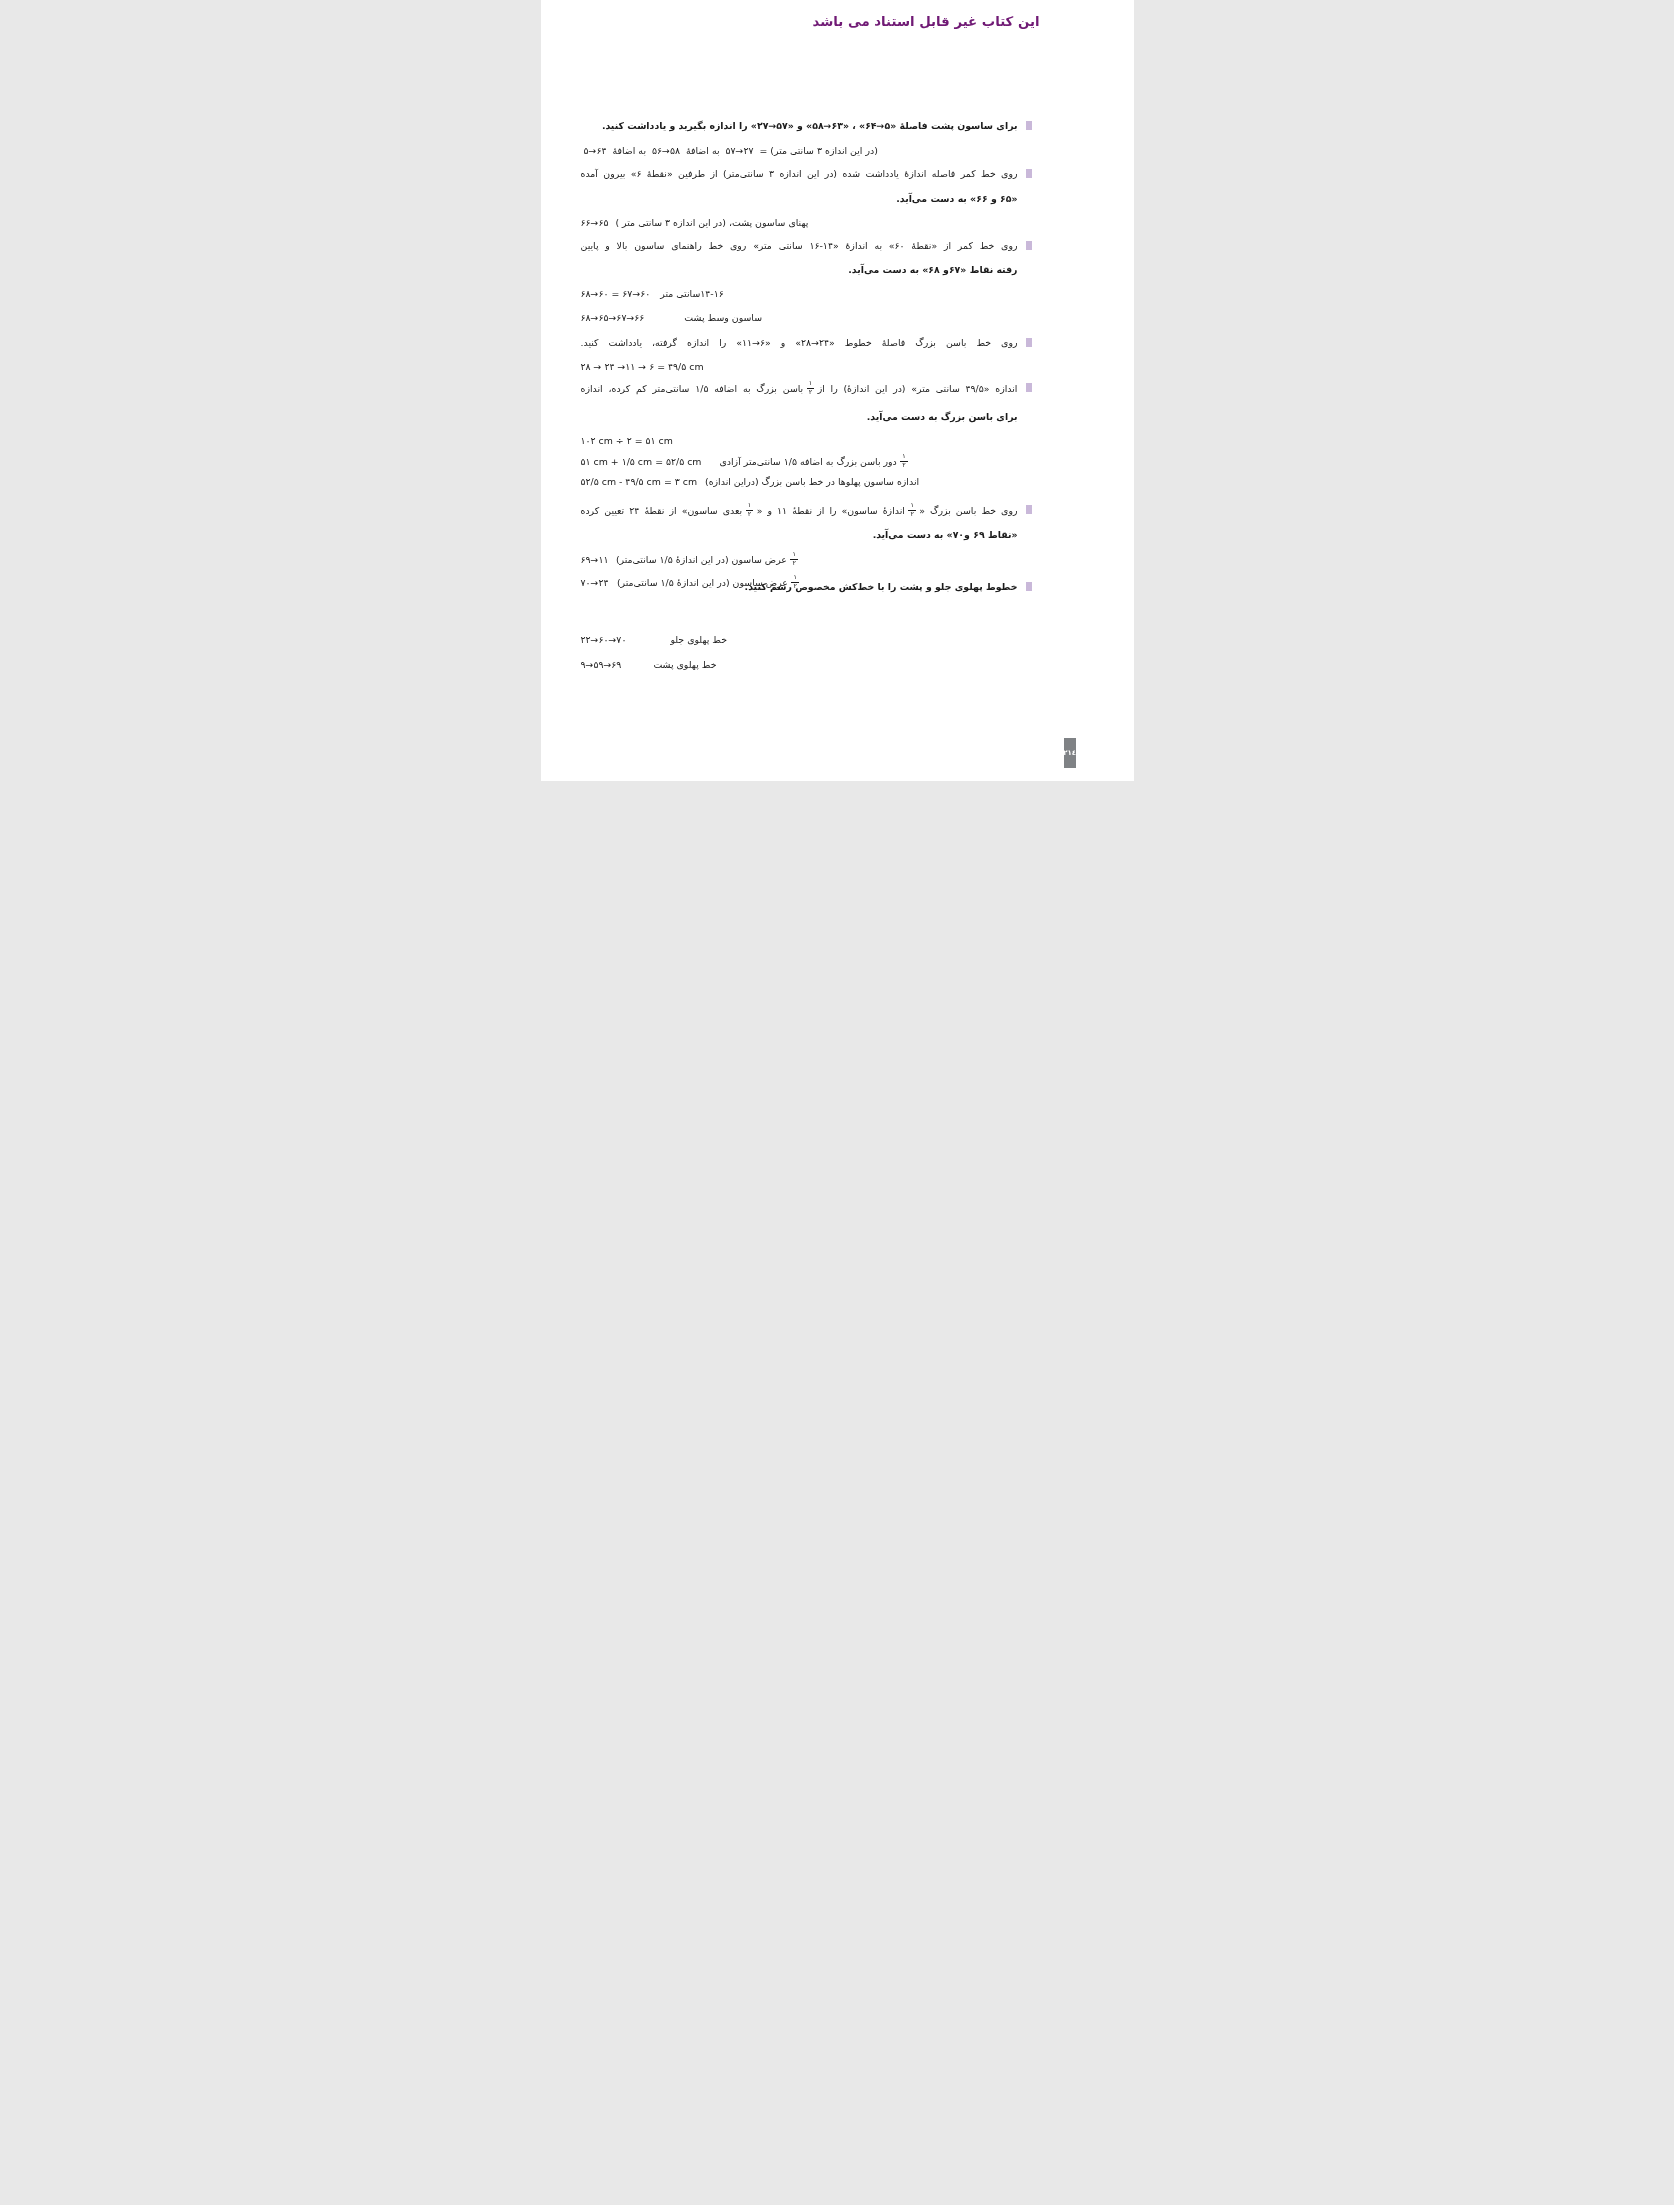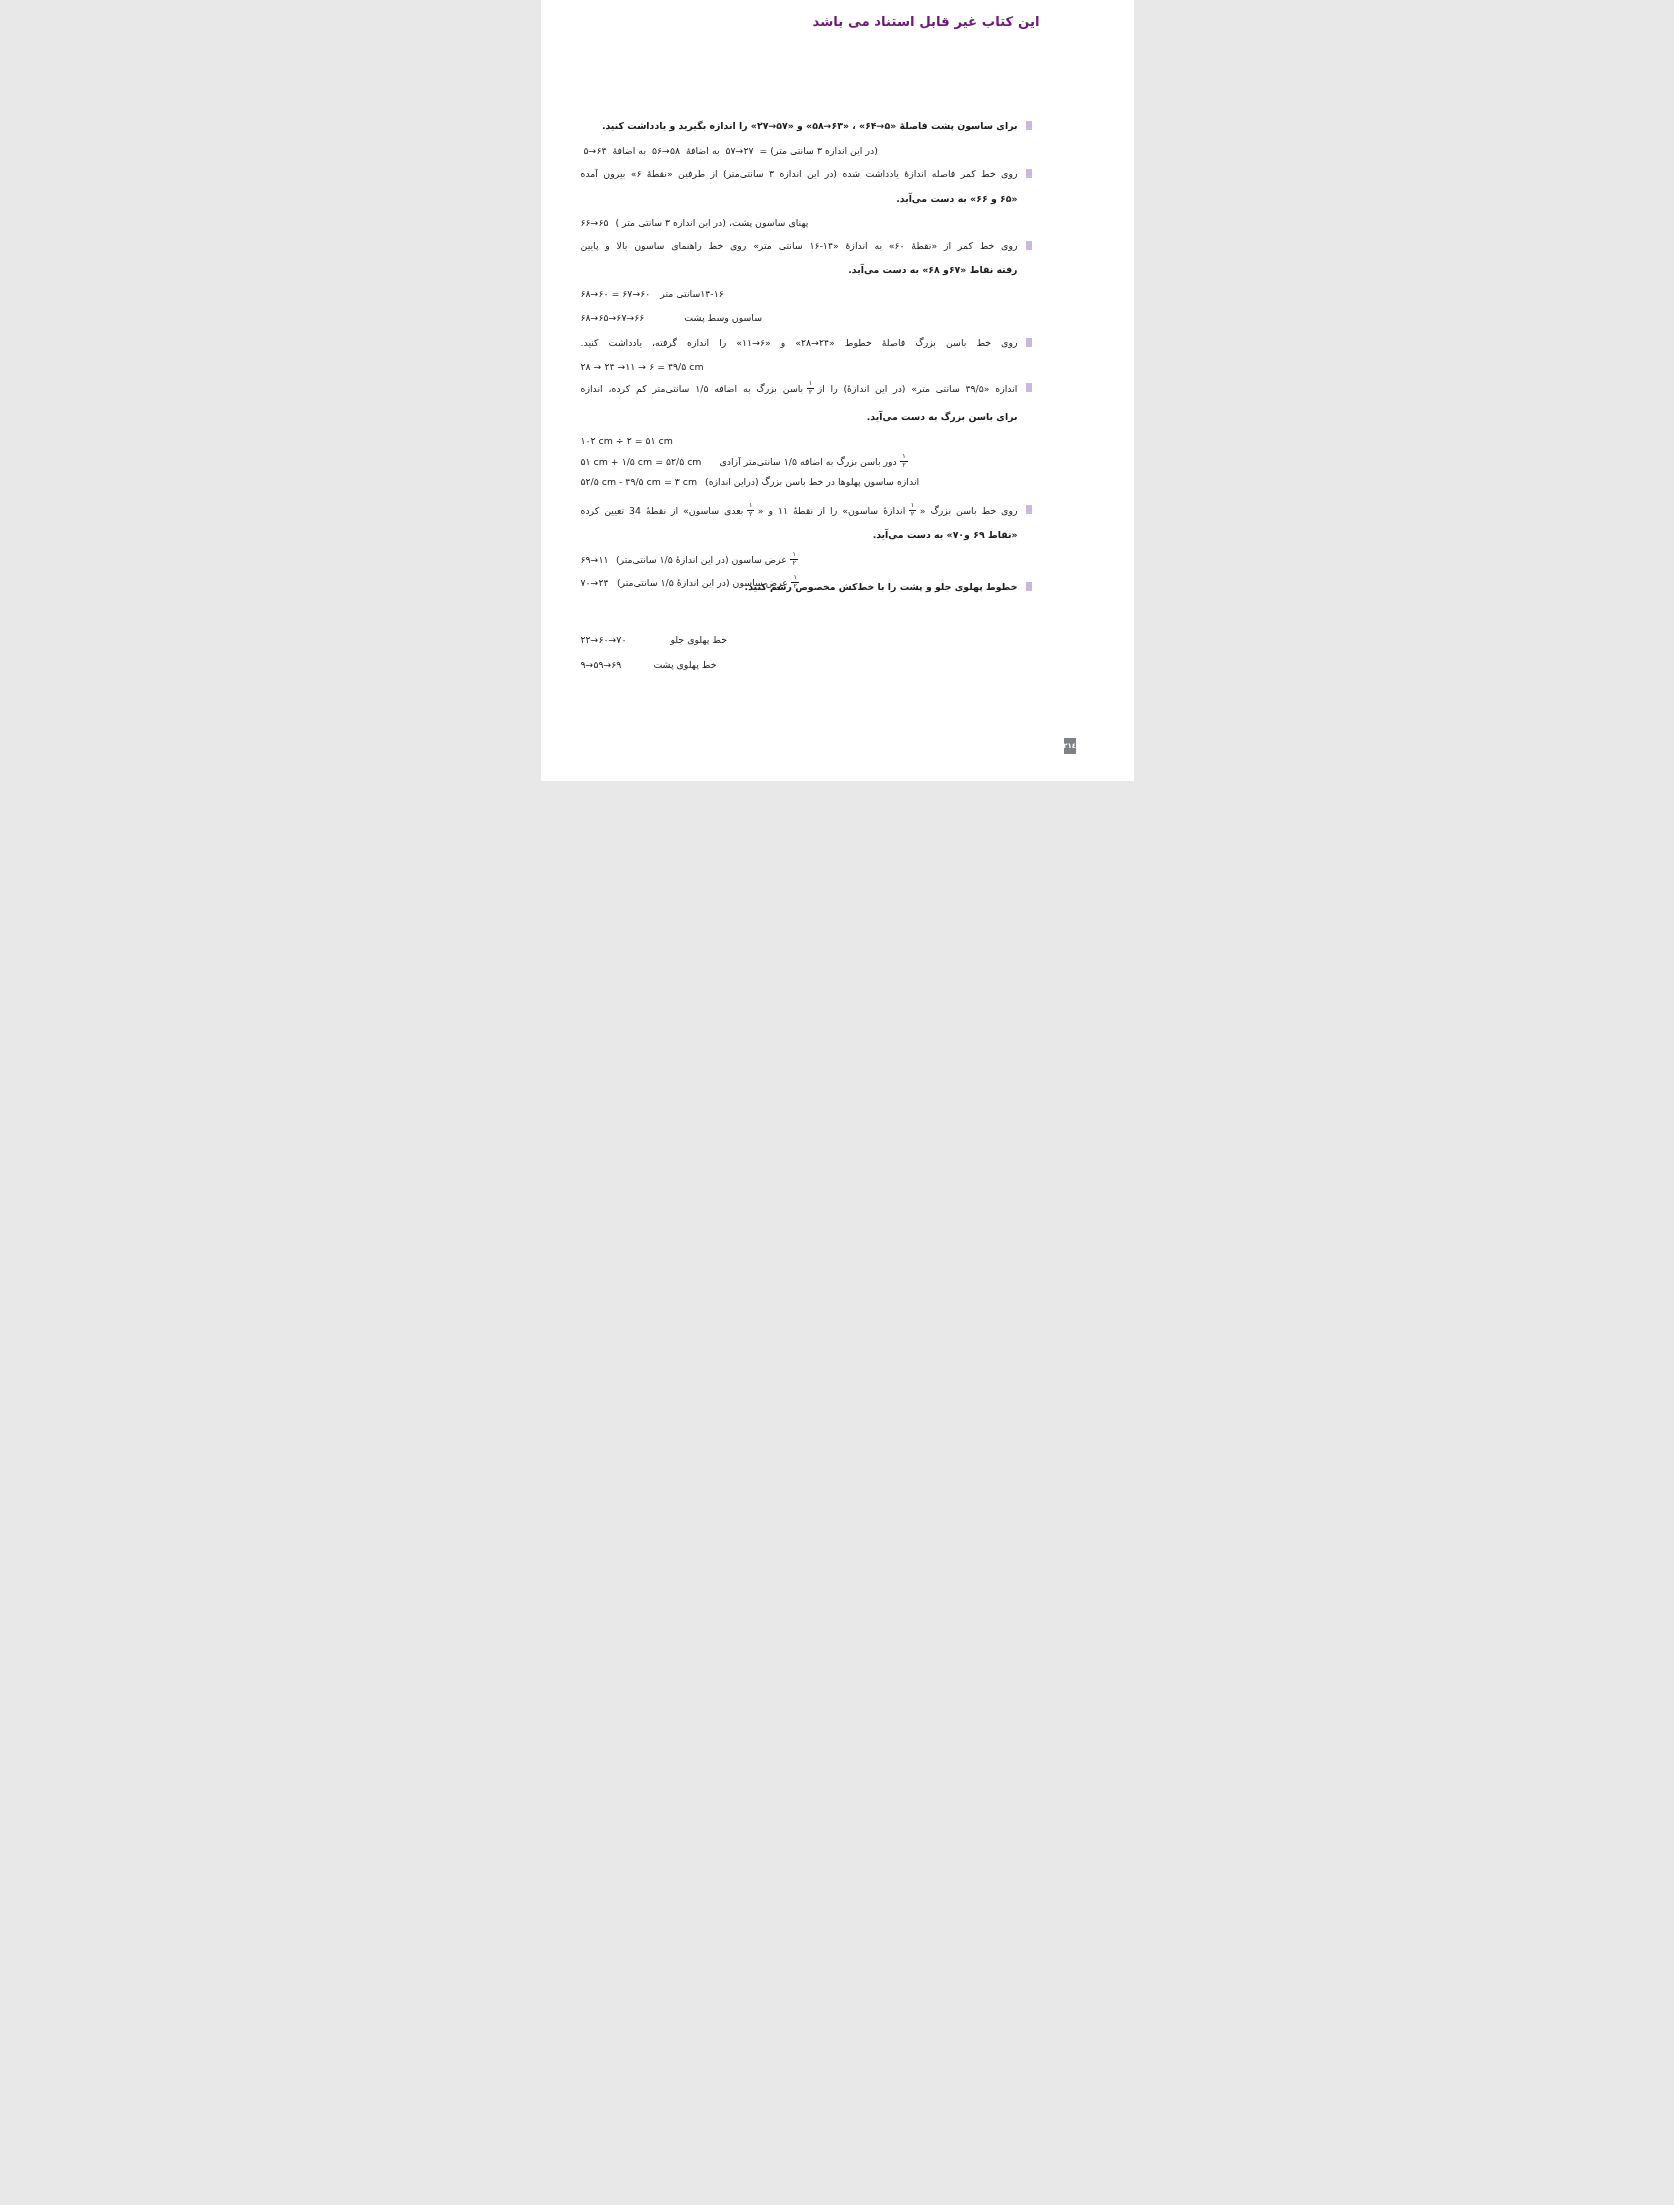--- a/index.html
+++ b/index.html
@@ -27,21 +27,21 @@
   }
   bdi.num{direction:ltr;unicode-bidi:isolate;display:inline-block;}
   .frac{
     display:inline-flex;flex-direction:column;align-items:center;
     vertical-align:middle;font-size:6.4px;line-height:1.15;margin:0 3.5px;
     position:relative;top:-1px;
   }
   .fnum{border-bottom:0.7px solid #1b1b1b;padding:0 2px 0.5px;}
   .fden{padding-top:0.5px;}
   .badge{
-    position:absolute;left:523px;top:738px;width:12.4px;height:16px;
+    position:absolute;left:523px;top:738px;width:12.4px;height:30px;
     background:#7f8285;color:#ffffff;display:flex;align-items:center;
     justify-content:center;font-size:7px;font-weight:bold;direction:rtl;
   }
 </style>
 </head>
 <body>
 
 <div class="page">
 
   <div class="header">این کتاب غیر قابل استناد می باشد</div>
@@ -123,21 +123,21 @@
     <bdi class="num" dir="ltr" style="margin-right:5px">۵۲/۵ cm - ۴۹/۵ cm = ۳ cm</bdi>
   </div>
 
   <div class="line just" style="top:503px">
     <span class="bullet"></span><span>روی خط باسن بزرگ «</span><span class="frac">
         <span class="fnum">۱</span>
         <span class="fden">۲</span>
       </span><span>اندازهٔ ساسون» را از نقطهٔ ۱۱ و «</span><span class="frac">
         <span class="fnum">۱</span>
         <span class="fden">۲</span>
-      </span><span>بعدی ساسون» از نقطهٔ 34 تعیین کرده</span>
+      </span><span>بعدی ساسون» از نقطهٔ ۲۴ تعیین کرده</span>
   </div>
   <div class="line ra" style="top:528px">
     <span>«نقاط ۶۹ و۷۰» به دست می‌آید.</span>
   </div>
 
   <div class="line eq" style="top:552px">
     <span class="frac">
         <span class="fnum">۱</span>
         <span class="fden">۲</span>
       </span><span>عرض ساسون (در این اندازهٔ ۱/۵ سانتی‌متر)</span>

